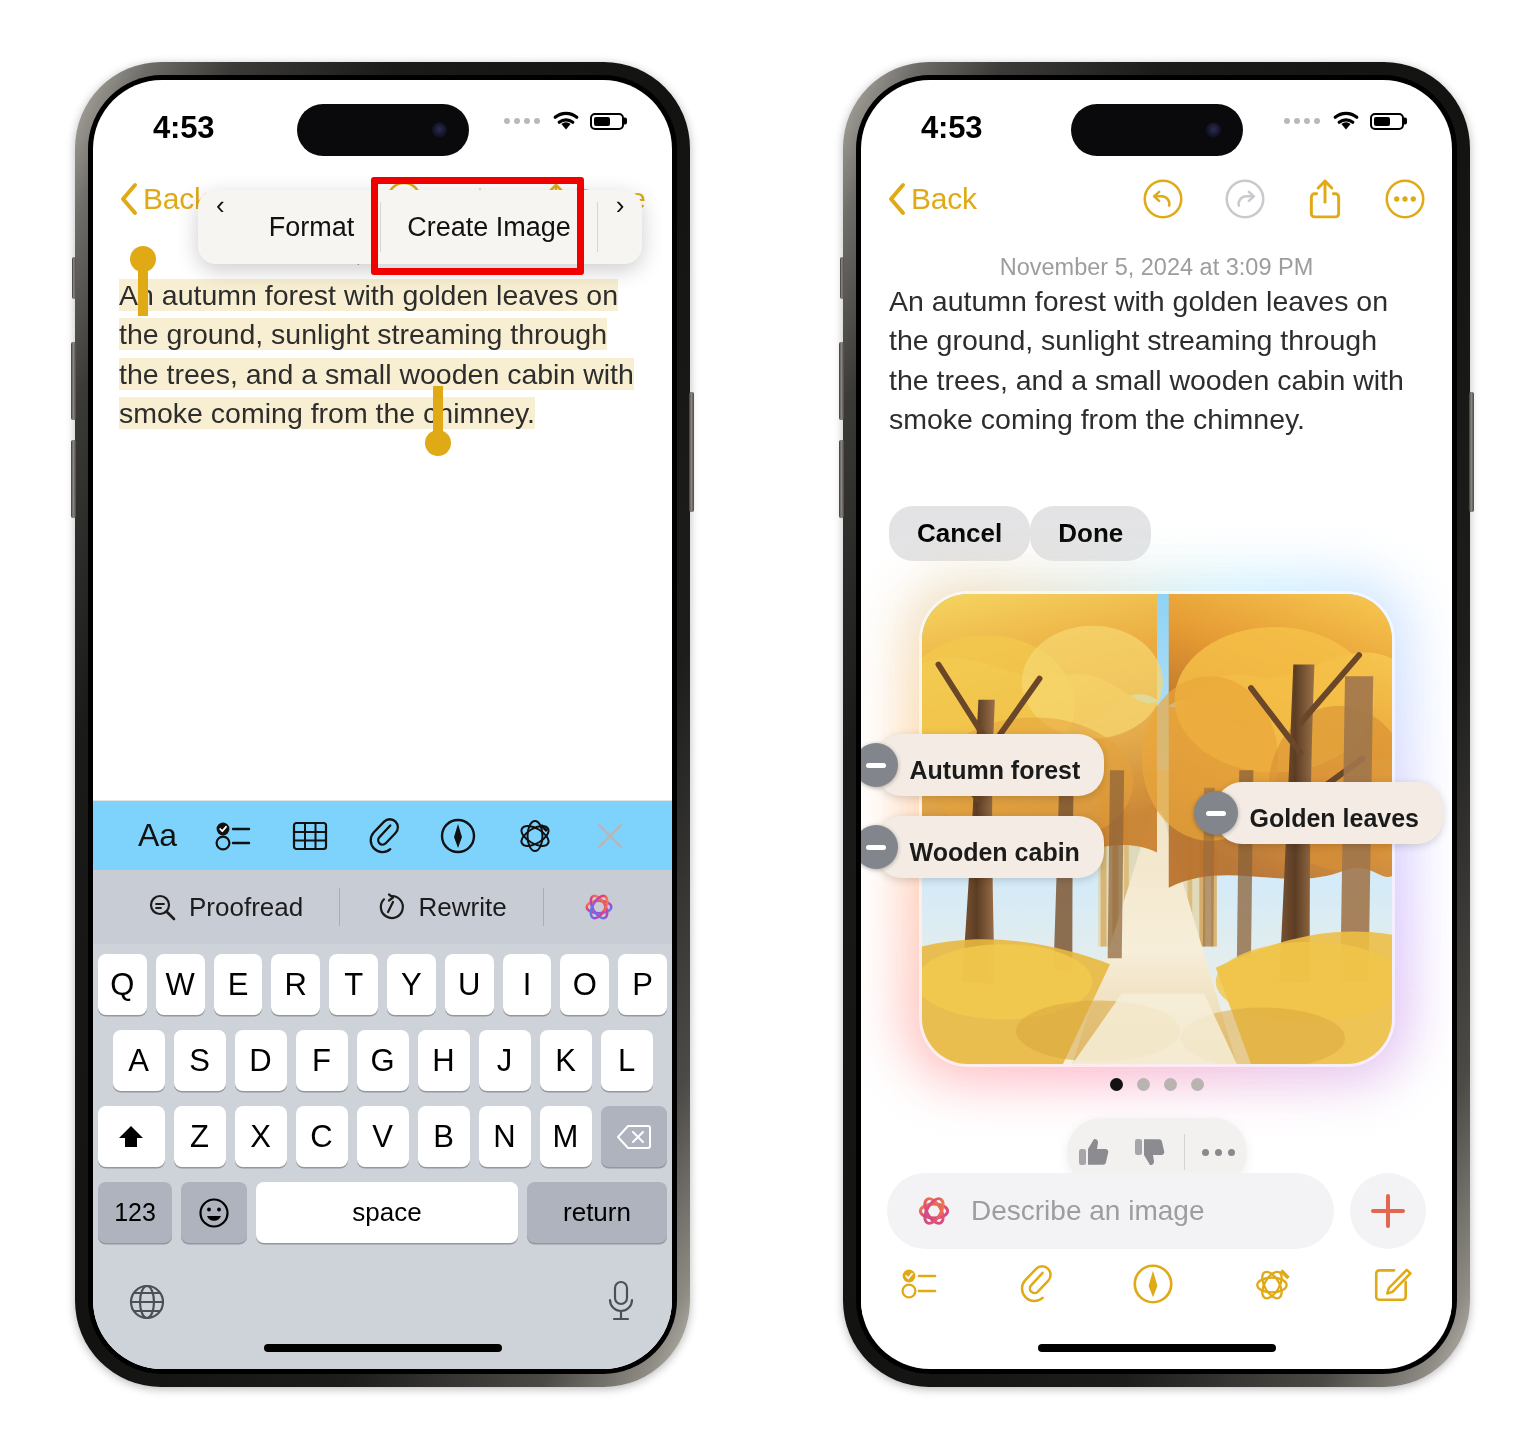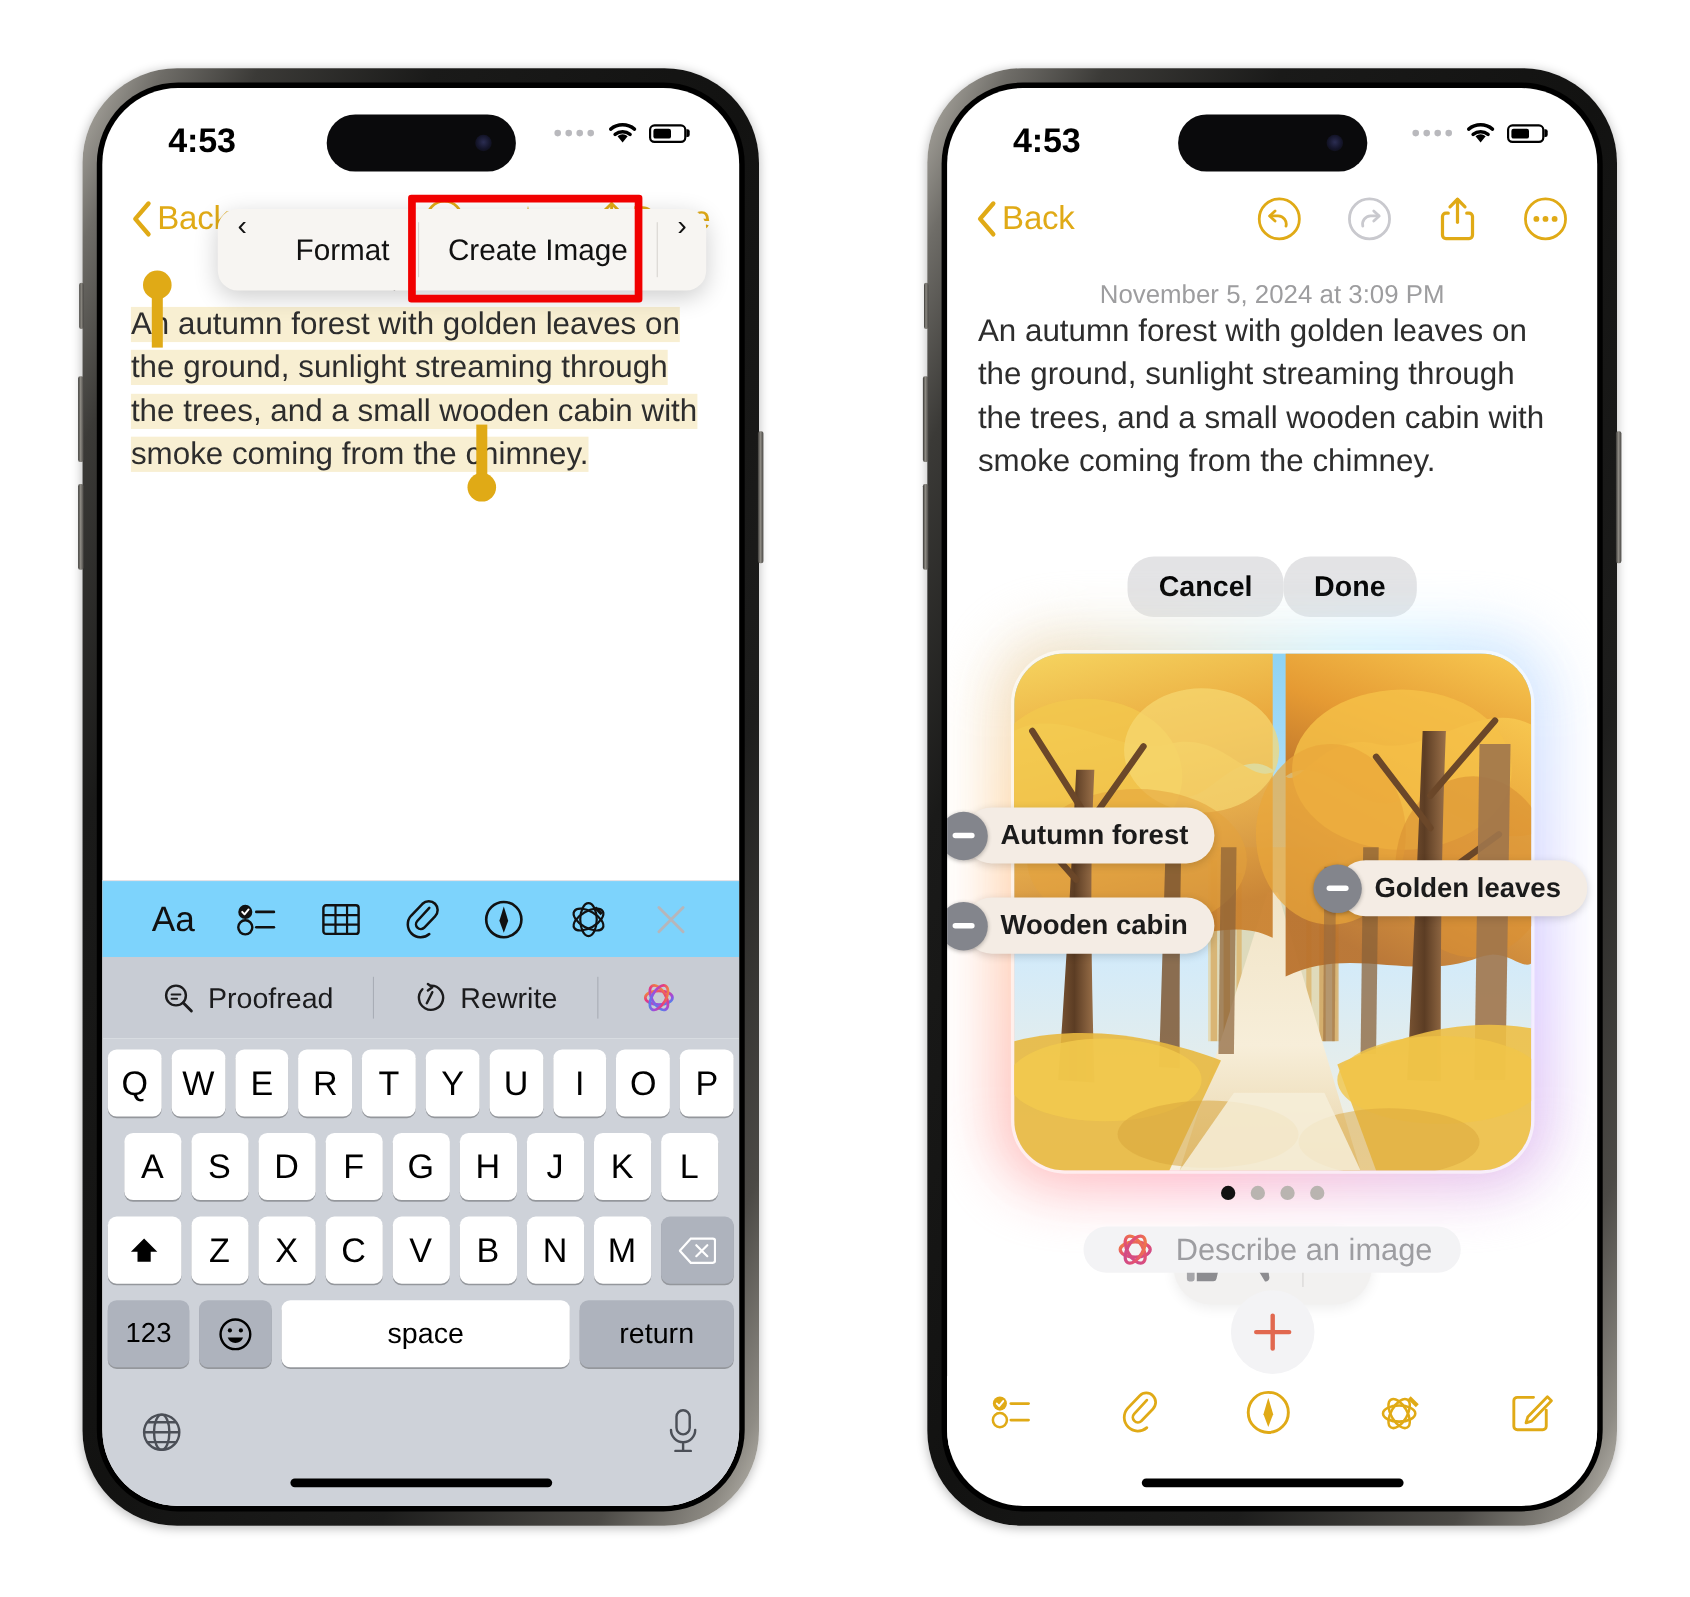--- a/index.html
+++ b/index.html
@@ -165,21 +165,21 @@
     padding: 10px 28px 0 28px; height: 78px;
   }
 
   
   .r-date { text-align: center; color: #9d9d9f; font-size: 23.5px; margin-top: 12px; }
   .r-body {
     padding: 0 28px; margin-top: 14px;
     font-size: 28.5px; line-height: 1.38; color: #2d2d2d;
   }
   .cd-row {
-    display: flex; justify-content: center; align-items: center;
+    display: flex; justify-content: flex-start; align-items: center;
     padding: 0 28px; margin-top: 36px;
   }
   .pill {
     background: #e3e3e5; color: #000;
     font-size: 26px; font-weight: 700;
     border-radius: 24px; padding: 12px 28px;
   }
 
   
   .img-wrap { position: relative; margin: 34px auto 0 auto; width: 470px; height: 470px; }
@@ -200,21 +200,21 @@
   }
   .chip .minus {
     width: 44px; height: 44px; border-radius: 50%;
     background: #83858c; display: flex; align-items: center; justify-content: center;
     box-shadow: 0 1px 4px rgba(0,0,0,.3);
     position: relative; z-index: 2;
   }
   .chip .minus::after { content:""; width: 20px; height: 5px; background:#fff; border-radius:3px; }
   .chip .ctext {
     background: #f4ece4; border-radius: 26px;
-    padding: 11px 24px 11px 34px; margin-left: -22px;
+    padding: 22px 24px 11px 34px; margin-left: -22px;
     font-size: 25px; font-weight: 700; color: #1b1b1b;
     box-shadow: 0 2px 8px rgba(0,0,0,.16);
     white-space: nowrap;
   }
 
   .pagedots { display: flex; gap: 14px; justify-content: center; margin-top: 30px; }
   .pagedots i { width: 13px; height: 13px; border-radius: 50%; background: #b9b4b0; display:block; }
   .pagedots i.on { background: #121212; }
 
   .fb-bar {
@@ -223,21 +223,21 @@
     display: flex; align-items: center; justify-content: center; gap: 0;
     box-shadow: 0 3px 12px rgba(0,0,0,.07);
   }
   .fb-bar .fbi { width: 56px; display:flex; align-items:center; justify-content:center; }
   .fb-bar .fsep { width: 1px; height: 36px; background: #d5d3d2; margin: 0 6px; }
   .fb-dots { display: flex; gap: 6px; }
   .fb-dots i { width: 7px; height: 7px; border-radius: 50%; background: #8a8a8e; display:block; }
 
   .describe-row {
     position: absolute; left: 0; right: 0; bottom: 120px;
-    display: flex; align-items: center; gap: 16px; padding: 0 26px; flex-direction: column;
+    display: flex; align-items: center; gap: 16px; padding: 0 26px;
   }
   .describe-field {
     flex: 1; height: 76px; background: #f3f3f5; border-radius: 38px;
     display: flex; align-items: center; gap: 16px; padding: 0 26px;
   }
   .describe-field .ph { color: #9d9da1; font-size: 28px; }
   .plus-btn {
     width: 76px; height: 76px; border-radius: 50%; background: #f3f3f5;
     display: flex; align-items: center; justify-content: center;
   }

